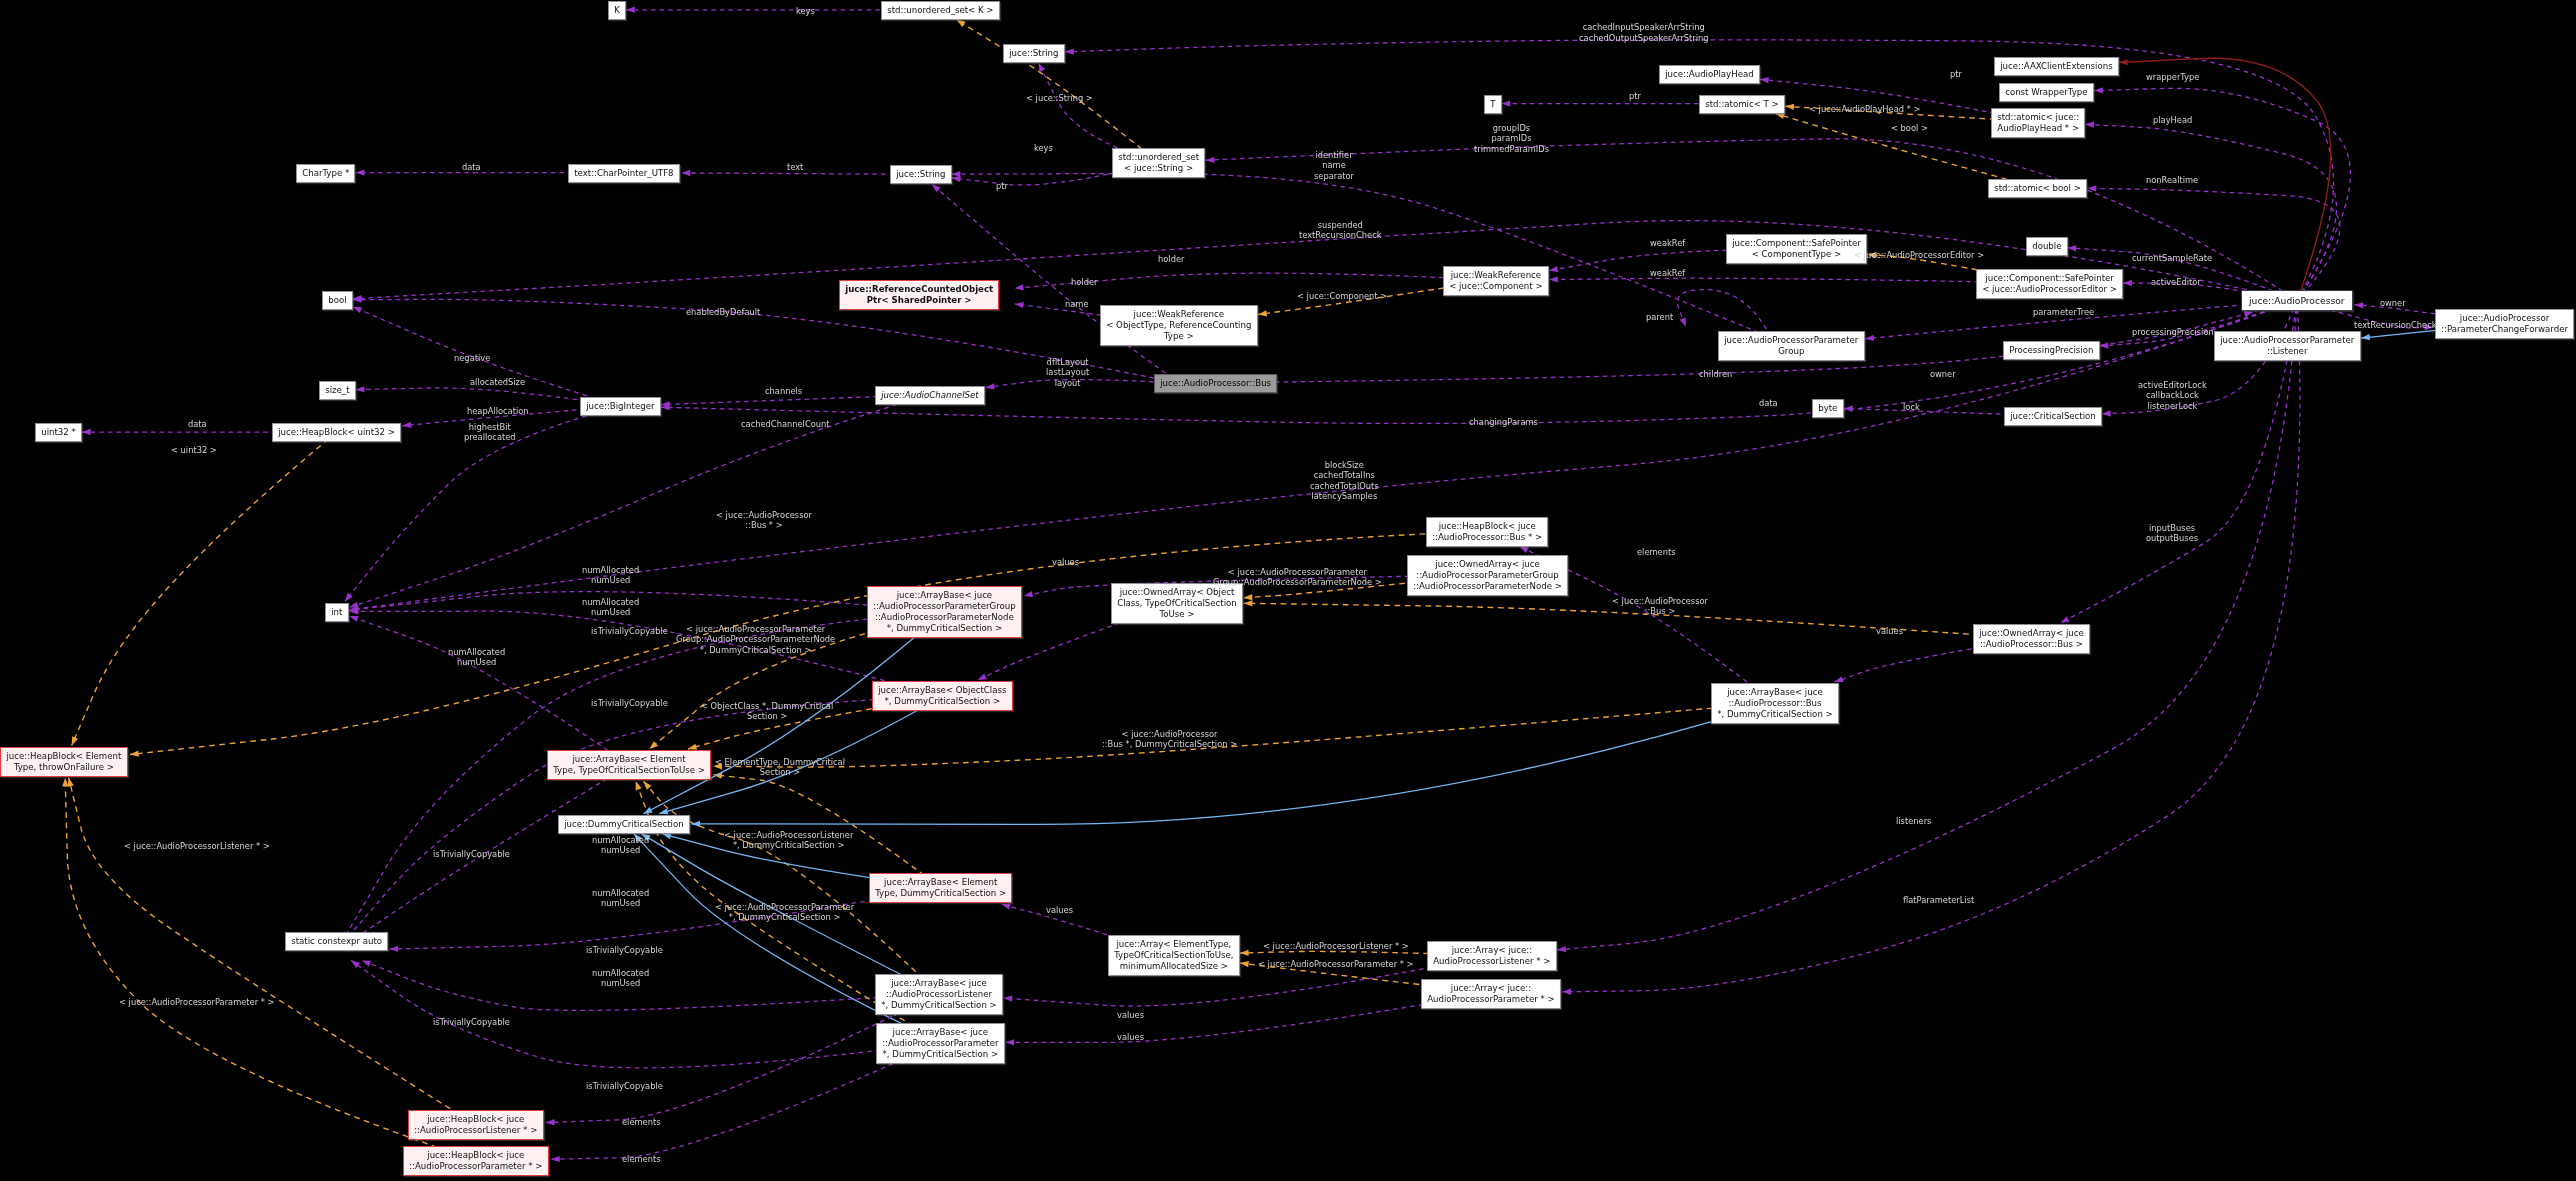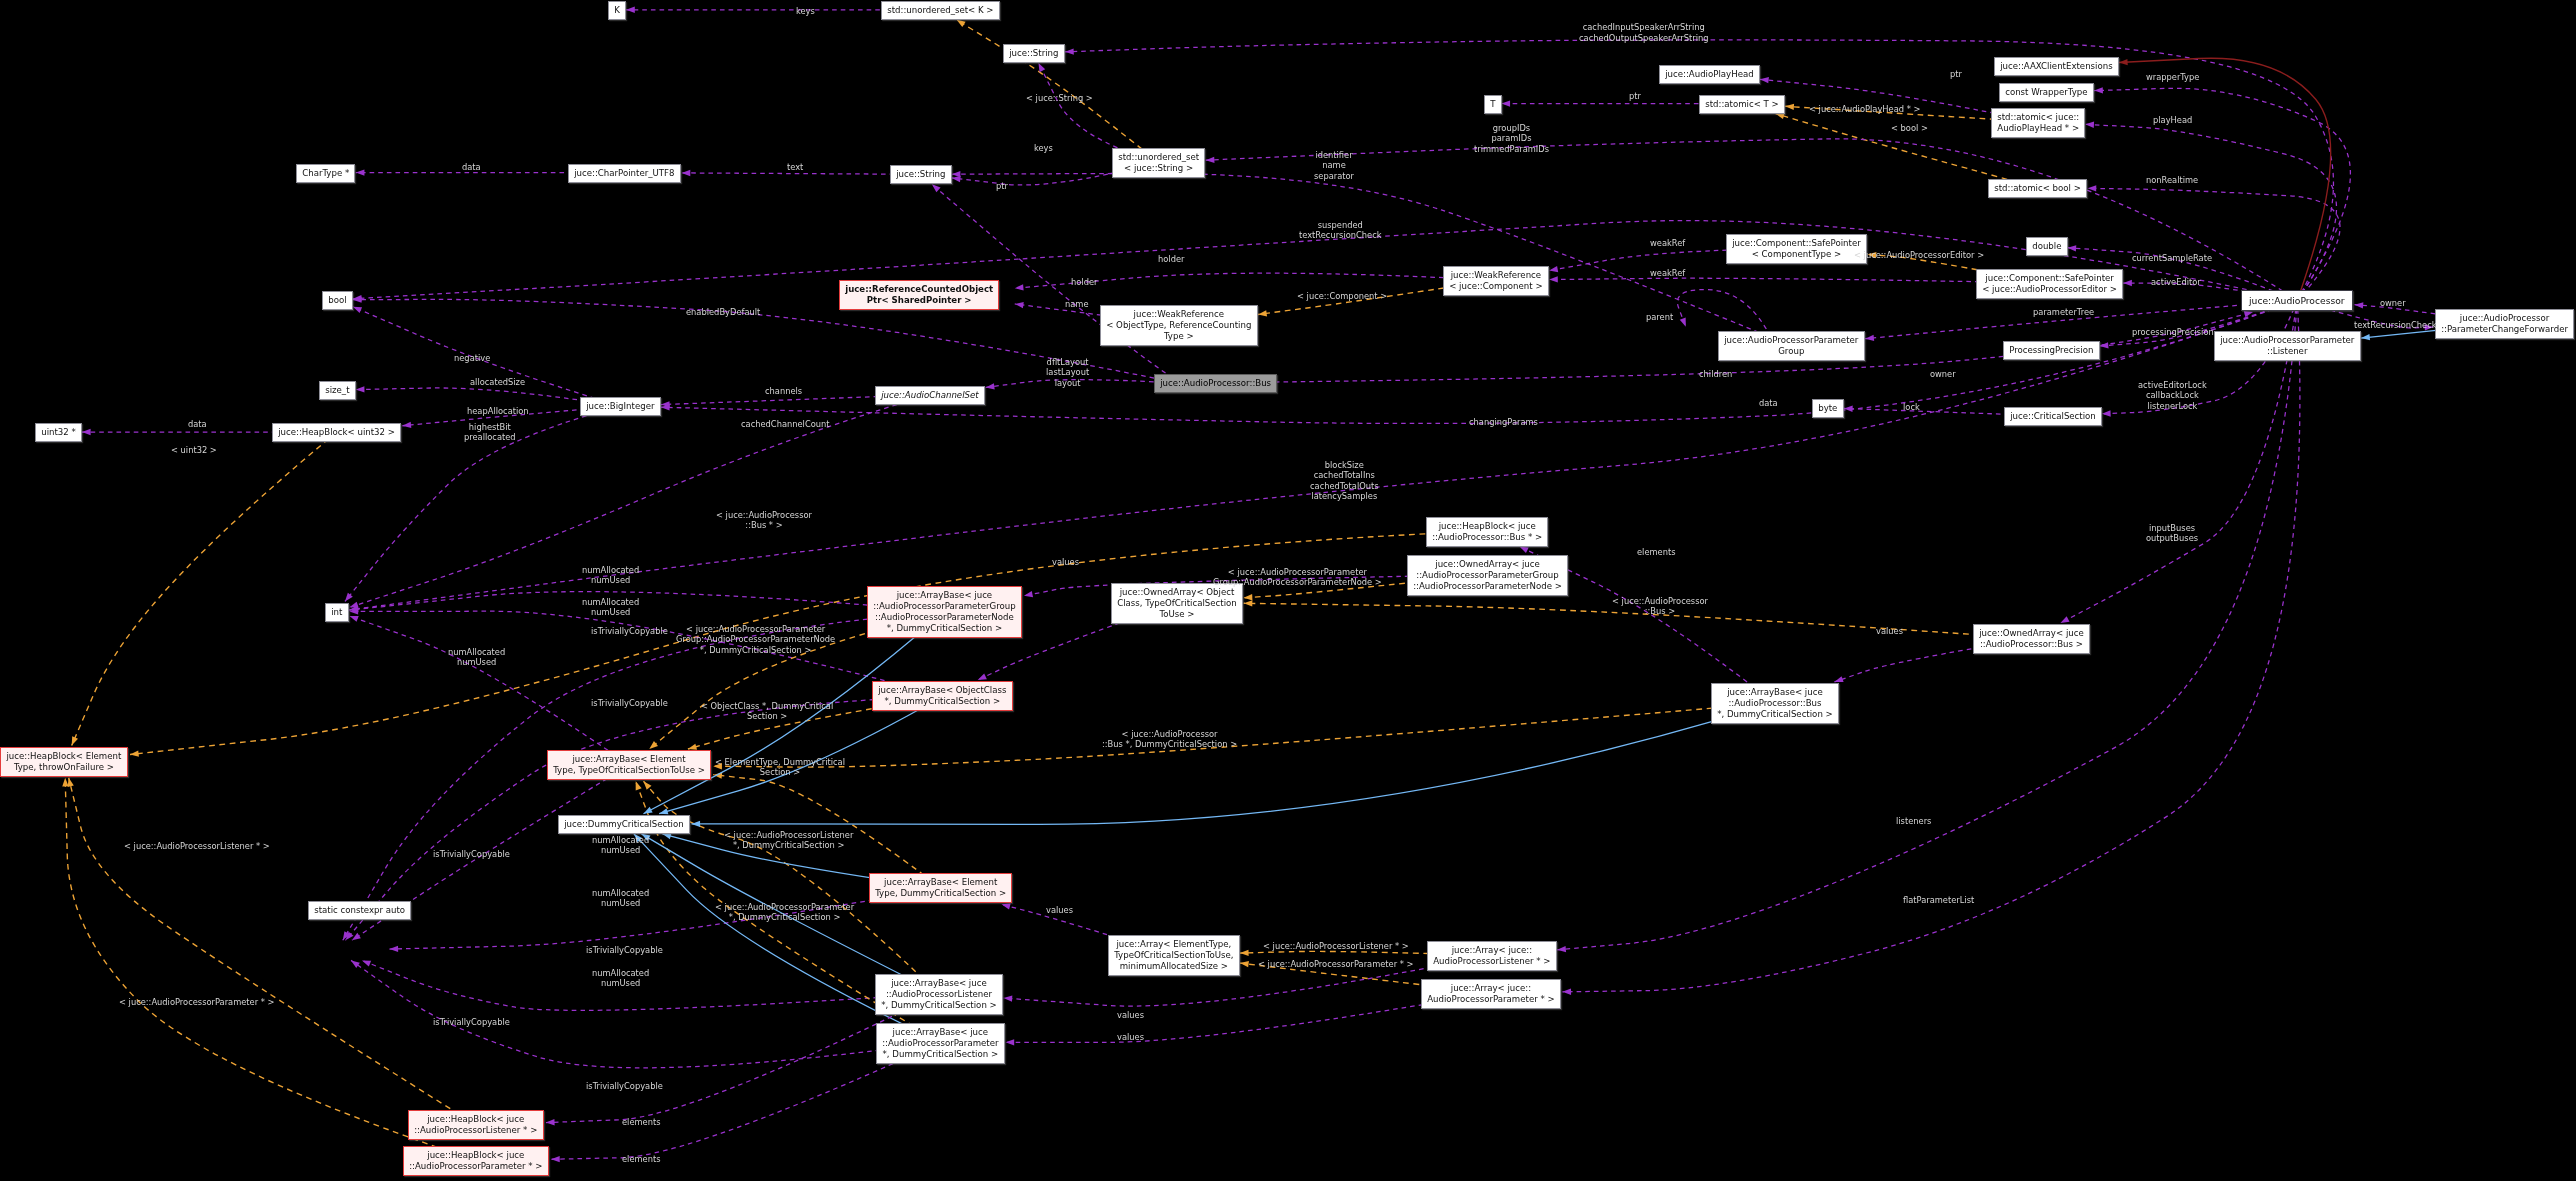--- a/index.html
+++ b/index.html
@@ -386,21 +386,21 @@
       <div class="node" style="left: 1003px; top: 44px;">juce::String</div>
       <div class="node" style="left: 1659px; top: 65px;">juce::AudioPlayHead</div>
       <div class="node" style="left: 1994px; top: 57px;">juce::AAXClientExtensions</div>
       <div class="node" style="left: 1999px; top: 83px;">const WrapperType</div>
       <div class="node" style="left: 1484px; top: 95px;">T</div>
       <div class="node" style="left: 1699px; top: 95px;">std::atomic&lt; T &gt;</div>
       <div class="node" style="left: 1991px; top: 108px;">std::atomic&lt; juce::
 AudioPlayHead * &gt;</div>
       <div class="node" style="left: 1988px; top: 179px;">std::atomic&lt; bool &gt;</div>
       <div class="node" style="left: 296px; top: 164px;">CharType *</div>
-      <div class="node" style="left: 568px; top: 164px;">juce::CharPointer_UTF8</div>
+      <div class="node" style="left: 568px; top: 164px;">text::CharPointer_UTF8</div>
       <div class="node" style="left: 890px; top: 165px;">juce::String</div>
       <div class="node" style="left: 1112px; top: 148px;">std::unordered_set
 &lt; juce::String &gt;</div>
       <div class="node" style="left: 1726px; top: 234px;">juce::Component::SafePointer
 &lt; ComponentType &gt;</div>
       <div class="node" style="left: 1443px; top: 266px;">juce::WeakReference
 &lt; juce::Component &gt;</div>
       <div class="node" style="left: 1976px; top: 269px;">juce::Component::SafePointer
 &lt; juce::AudioProcessorEditor &gt;</div>
       <div class="node" style="left: 2026px; top: 237px;">double</div>
@@ -446,21 +446,21 @@
       <div class="node" style="left: 1711px; top: 683px;">juce::ArrayBase&lt; juce
 ::AudioProcessor::Bus
 *, DummyCriticalSection &gt;</div>
       <div class="node red" style="left: 547px; top: 750px;">juce::ArrayBase&lt; Element
 Type, TypeOfCriticalSectionToUse &gt;</div>
       <div class="node" style="left: 558px; top: 815px;">juce::DummyCriticalSection</div>
       <div class="node red" style="left: 869px; top: 873px;">juce::ArrayBase&lt; Element
 Type, DummyCriticalSection &gt;</div>
       <div class="node red" style="left: 0.3px; top: 747px;">juce::HeapBlock&lt; Element
 Type, throwOnFailure &gt;</div>
-      <div class="node" style="left: 285px; top: 901px; margin-left: 23px;">static constexpr auto</div>
+      <div class="node" style="left: 285px; top: 932px;">static constexpr auto</div>
       <div class="node" style="left: 1108px; top: 935px;">juce::Array&lt; ElementType,
 TypeOfCriticalSectionToUse,
 minimumAllocatedSize &gt;</div>
       <div class="node" style="left: 1427px; top: 941px;">juce::Array&lt; juce::
 AudioProcessorListener * &gt;</div>
       <div class="node" style="left: 1421px; top: 979px;">juce::Array&lt; juce::
 AudioProcessorParameter * &gt;</div>
       <div class="node" style="left: 875px; top: 974px;">juce::ArrayBase&lt; juce
 ::AudioProcessorListener
 *, DummyCriticalSection &gt;</div>

